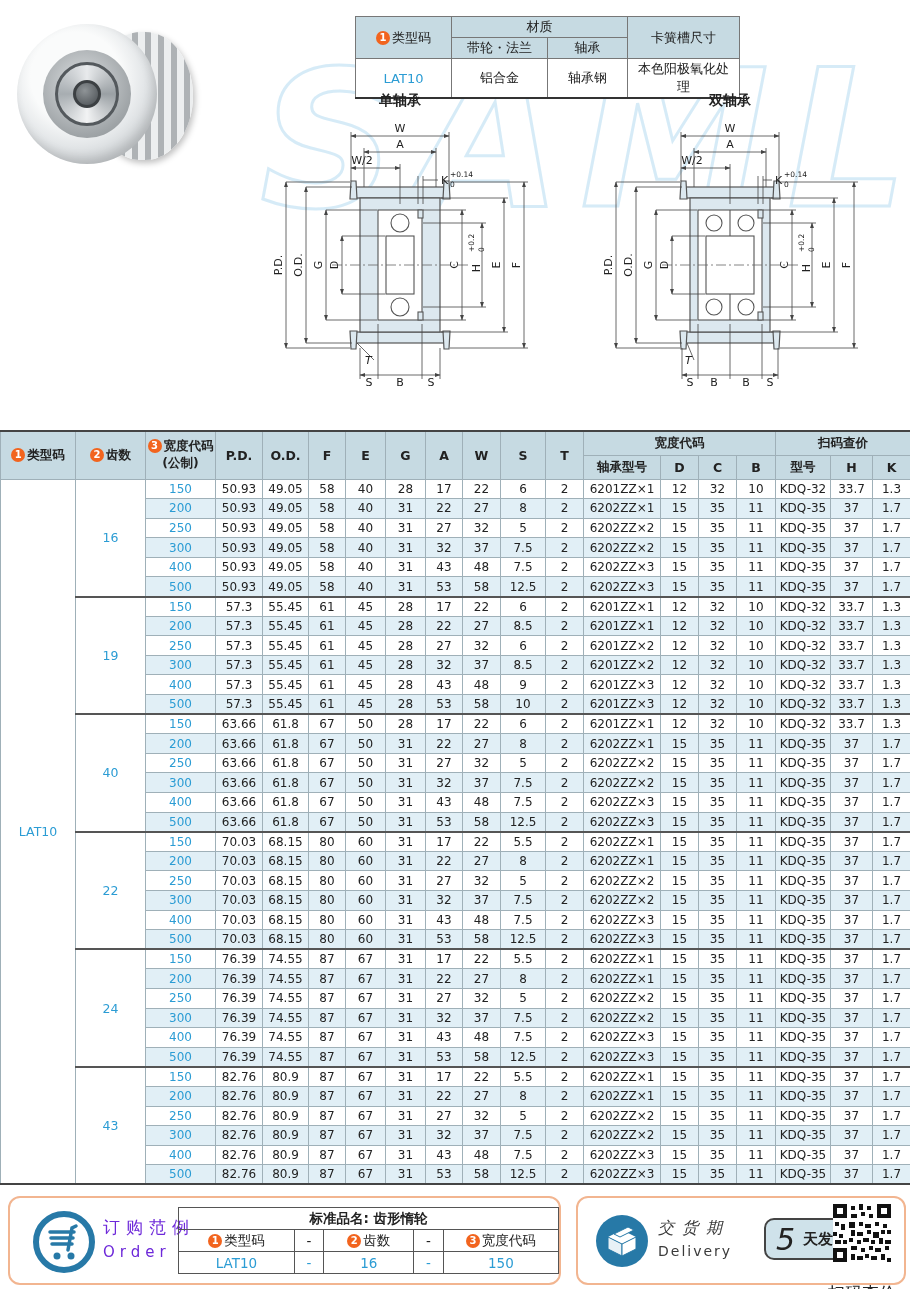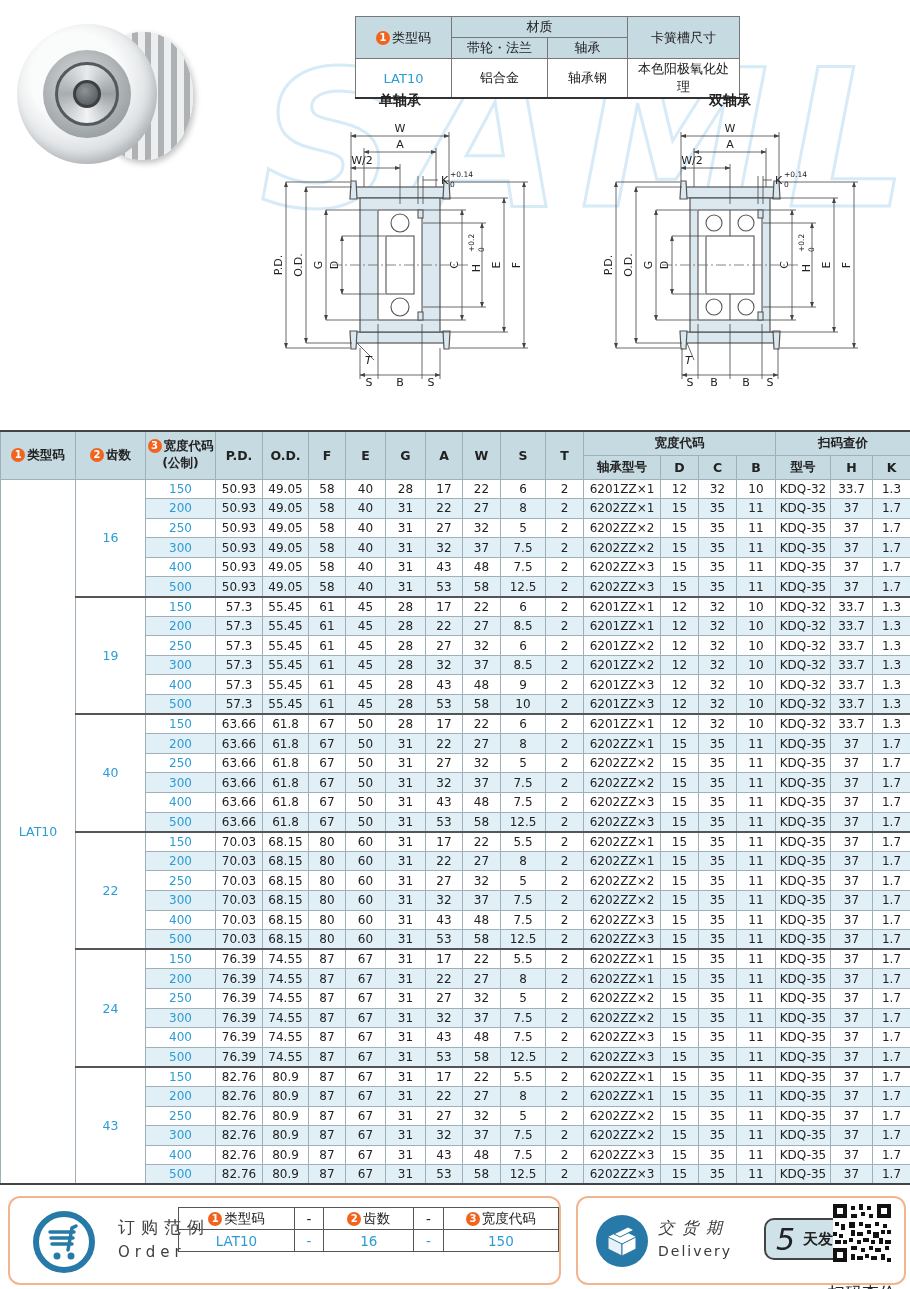--- a/index.html
+++ b/index.html
@@ -52,21 +52,21 @@
   table.spec td.type-code-cell, table.spec td.teeth-cell { background:#fff !important; color:#2b9cd4; font-size:12.5px; }
   table.spec td.width-code { color:#2b9cd4; }
   table.spec tr.group-start td { border-top:2px solid #555; }
   .hdr-sub { display:block; font-weight:bold; }
 
   
   .panel { position:absolute; top:1196px; height:89px; border:2.5px solid #f2b590; border-radius:12px; background:#fff; }
   .panel-order { left:8px; width:553px; }
   .panel-delivery { left:576px; width:330px; }
   .order-icon { position:absolute; left:22px; top:12px; }
-  .order-text { position:absolute; left:108px; top:18px; color:#404040; }
+  .order-text { position:absolute; left:93px; top:18px; color:#6d28d9; }
   .order-text .cn { font-size:17px; letter-spacing:6px; }
   .order-text .en { font-size:15px; letter-spacing:5px; margin-top:4px; }
   table.order { position:absolute; left:168px; top:9px; border-collapse:collapse; font-size:13.5px; text-align:center; }
   table.order th, table.order td { border:1.5px solid #555; padding:1px 6px; height:22px; font-weight:normal; }
   table.order th { font-weight:bold; }
   .delivery-icon { position:absolute; left:14px; top:13px; }
   .delivery-text { position:absolute; left:80px; top:20px; color:#3a3a3a; }
   .delivery-text .cn { font-size:16px; letter-spacing:8px;font-style:italic; }
   .delivery-text .en { font-size:14px; letter-spacing:2px; margin-top:4px; }
   .delivery-badge { position:absolute; left:186px; top:20px; width:96px; height:42px; background:#cfe2ea;
@@ -1069,20 +1069,23 @@
       <path d="M44,16 L40,18 L36,40 M18,22 h24 M19,28 h22 M20,34 h20" fill="none" stroke="#2779a7" stroke-width="3.5" stroke-linecap="round"></path>
       <circle cx="25" cy="46" r="3.5" fill="#2779a7"></circle>
         <circle cx="39" cy="46" r="3.5" fill="#2779a7"></circle>
     </svg>
     <div class="order-text">
       <div class="cn">订购范例</div>
       <div class="en">Order</div>
     </div>
     <table class="order">
       <tbody>
+          <tr>
+            <th colspan="5">标准品名: 齿形惰轮</th>
+          </tr>
       <tr>
         <td style="width:118px">
           <span class="badge">1</span><span>类型码</span>
         </td>
         <td style="width:30px">-</td>
         <td style="width:92px">
           <span class="badge">2</span><span>齿数</span>
         </td>
         <td style="width:30px">-</td>
         <td style="width:118px">

